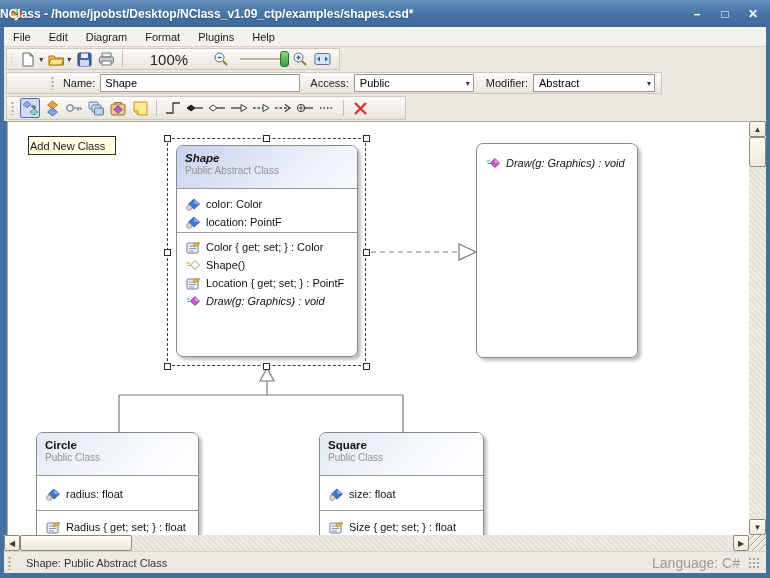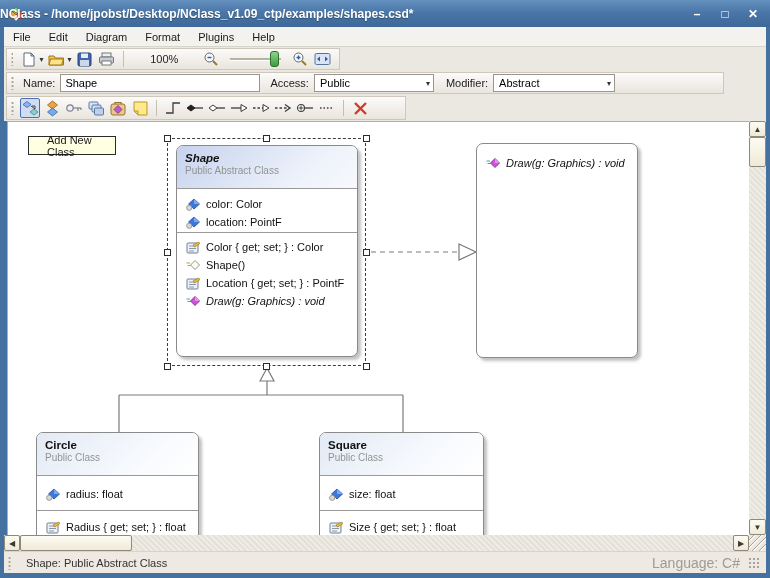--- a/index.html
+++ b/index.html
@@ -29,41 +29,41 @@
     background:linear-gradient(#fcfbf9, #e9e5de); display:flex; align-items:center; padding:0 6px 0 3px; }
   #tb3 .tb-panel { height:24px; }
   .grip { width:3px; height:14px; margin:0 5px 0 1px;
     background-image:radial-gradient(circle, #a9a49a 1px, transparent 1.2px);
     background-size:3px 4px; }
   .tb-btn { height:20px; min-width:20px; display:flex; align-items:center; justify-content:center;
     border:1px solid transparent; border-radius:2px; margin:0 1px; }
   .tb-btn.selected { background:#cfdcf3; border-color:#4a6fb2; }
   .dd-arrow { font-size:8px; color:#333; margin:0 2px 0 0; }
   .tb-sep { width:1px; height:16px; background:#c4beb2; margin:0 5px; }
-  .zoom-label { font-size:11px; color:#222; margin:0 22px; }
+  .zoom-label { font-size:15px; color:#222; margin:0 22px; }
   .slider-track { position:relative; width:96px; height:3px; background:#b9b2a4;
     border-bottom:1px solid #fff; margin:0 8px; }
   .slider-thumb { position:absolute; left:40px; top:-7px; width:9px; height:16px;
     background:linear-gradient(#8fd48f, #3f9c3f); border:1px solid #2b702b; border-radius:3px; }
   .tb-label { font-size:11px; color:#222; margin:0 5px 0 4px; }
   .tb-input { width:200px; height:18px; border:1px solid #9b968c; background:#fff;
     font-size:11px; font-family:"Liberation Sans",sans-serif; padding:0 4px; }
   .tb-combo { height:18px; background:#fff; border:1px solid #9b968c; display:flex;
     align-items:center; justify-content:space-between; font-size:11px; padding:0 3px 0 5px; }
   .combo-access { width:120px; margin-right:4px; }
   .combo-modifier { width:122px; }
   .combo-arrow { font-size:8px; color:#333; }
 
   
   #canvas { position:absolute; left:7px; top:121px; width:742px; height:414px; background:#fff;
     border-left:1px solid #b3aea3; border-top:1px solid #b3aea3; overflow:hidden; }
   #diagram-lines { position:absolute; left:0; top:0; width:742px; height:414px; }
 
   #tooltip { position:absolute; left:20px; top:14px; width:88px; height:19px; background:#ffffe1;
-    border:1px solid #2a2a2a; font-size:11px; color:#1a1a1a; display:flex; align-items:center; padding-left:18px; }
+    border:1px solid #2a2a2a; font-size:11px; color:#1a1a1a; display:flex; align-items:center; padding-left:1px; }
 
   .uml-box { position:absolute; background:#fff; border:1px solid #8a8a8a; border-radius:7px;
     box-shadow:3px 3px 3px rgba(120,120,120,.45); overflow:hidden; }
   .uml-header { padding:6px 0 0 8px; height:43px; border-bottom:1px solid #9a9a9a; }
   .uml-name { font-size:11.5px; font-weight:bold; color:#111; }
   .uml-name.abstract { font-style:italic; }
   .uml-stereo { font-size:10px; color:#939393; margin-top:1px; }
   .hdr-blue { background:linear-gradient(135deg, #c6d3ee, #eef2fa 70%, #f7f9fd); }
   .hdr-lite { background:linear-gradient(135deg, #e3eaf5, #f9fbfe 70%, #ffffff); }
   .hdr-white { background:linear-gradient(135deg, #f2f3ef, #ffffff 60%); }
@@ -183,21 +183,21 @@
         <svg width="17" height="14" viewBox="0 0 17 14">
           <rect x="1" y="1.5" width="15" height="11" rx="1.5" fill="#d9e5f6" stroke="#54749e"></rect>
           <path d="M3,7 l3,-2.5 v5 z" fill="#2d5d9e"></path>
           <path d="M14,7 l-3,-2.5 v5 z" fill="#2d5d9e"></path>
         </svg>
       </span>
     </div>
   </div>
 
   <div class="toolbar-row" id="tb2">
-    <div class="tb-panel" style="width:718px;">
+    <div class="tb-panel" style="width:656px;justify-content:flex-end;">
       <span class="grip"></span>
       <span class="tb-label">Name:</span>
       <input class="tb-input" value="Shape" style="">
       <span class="tb-label" style="margin-left:10px;">Access:</span>
       <span class="tb-combo combo-access">
         <span>Public</span>
         <span class="combo-arrow">▾</span>
       </span>
       <span class="tb-label" style="margin-left:8px;">Modifier:</span>
       <span class="tb-combo combo-modifier">

